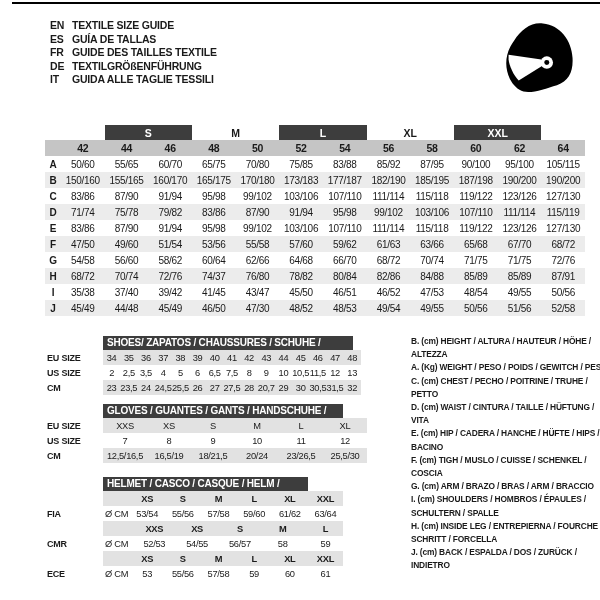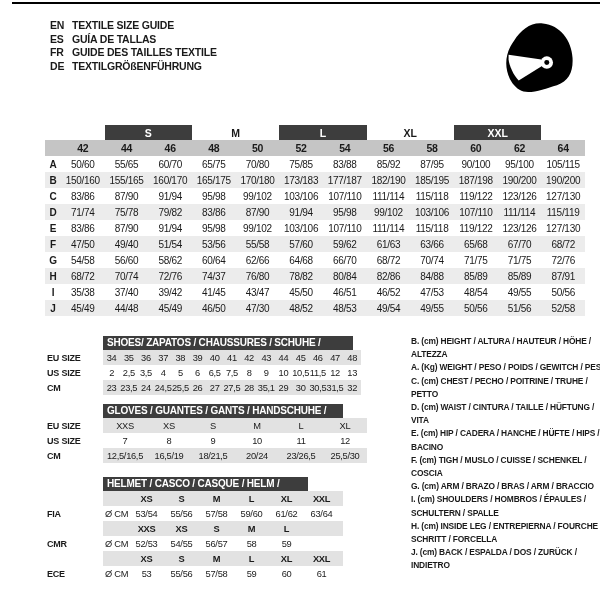--- a/index.html
+++ b/index.html
@@ -28,21 +28,21 @@
   tr.data-row.alt td{background:var(--alt,#ececec);}
   td.rlabel{font-weight:bold;}
 
   
   .sub{position:absolute;left:33px;font-size:9.3px;letter-spacing:-0.3px;}
   .sub-row{display:flex;align-items:center;height:15px;}
   .sub-row.bar-row{height:14px;}
   .sub-label{width:58px;flex:none;font-weight:bold;font-size:9px;letter-spacing:-0.2px;padding-left:2px;box-sizing:border-box;}
   .bar{background:var(--dark,#3d3d3d);color:#fff;font-weight:bold;font-size:10px;
        height:14px;line-height:14px;padding-left:4px;box-sizing:border-box;letter-spacing:-0.2px;}
-  .cells{display:flex;height:15px;align-items:center;}
+  .cells{display:flex;height:15px;align-items:center;justify-content:space-between;}
   .cells.gray{background:var(--subgray,#e2e2e2);}
   .cell{text-align:center;flex:none;white-space:nowrap;}
   .cell.left{text-align:left;padding-left:2px;box-sizing:border-box;}
   .sizecell{font-weight:bold;}
 
   
   .legend{position:absolute;left:399px;top:335px;width:200px;font-weight:bold;
           font-size:8.4px;line-height:13.2px;letter-spacing:-0.15px;}
 </style>
 </head>
@@ -60,20 +60,24 @@
         <span class="lang-code">ES</span>
         <span class="lang-title">GUÍA DE TALLAS</span>
       </div>
       <div class="lang-row">
         <span class="lang-code">FR</span>
         <span class="lang-title">GUIDE DES TAILLES TEXTILE</span>
       </div>
       <div class="lang-row">
         <span class="lang-code">DE</span>
         <span class="lang-title">TEXTILGRÖßENFÜHRUNG</span>
+      </div>
+      <div class="lang-row">
+        <span class="lang-code">IT</span>
+        <span class="lang-title">GUIDA ALLE TAGLIE TESSILI</span>
       </div>
     </div>
 
   <svg class="helmet-icon" viewBox="0 0 100 104">
     <path d="M55 4 C77 6 92 26 93 48 C94 66 88 78 73 83 C56 88 36 96 25 89 C14 82 8 68 8 55 C8 44 12 34 18 26 C27 12 40 2 55 4 Z" fill="#000"></path>
     <path d="M11 44 L53 50 L58 56 L24 77 C17 70 12 58 11 50 Z" fill="#fff"></path>
     <circle cx="60" cy="54" r="8" fill="#fff"></circle>
     <circle cx="60" cy="54" r="3.2" fill="#000"></circle>
   </svg>
 
@@ -192,21 +196,21 @@
           <td>107/110</td>
           <td>111/114</td>
           <td>115/118</td>
           <td>119/122</td>
           <td>123/126</td>
           <td>127/130</td>
         </tr>
         <tr class="data-row alt">
           <td class="rlabel">F</td>
           <td>47/50</td>
-          <td>49/40</td>
+          <td>49/60</td>
           <td>51/54</td>
           <td>53/56</td>
           <td>55/58</td>
           <td>57/60</td>
           <td>59/62</td>
           <td>61/63</td>
           <td>63/66</td>
           <td>65/68</td>
           <td>67/70</td>
           <td>68/72</td>
@@ -324,21 +328,21 @@
         <div class="cells gray" style="width:258px">
           <div class="cell" style="width:17.2px">23</div>
           <div class="cell" style="width:17.2px">23,5</div>
           <div class="cell" style="width:17.2px">24</div>
           <div class="cell" style="width:17.2px">24,5</div>
           <div class="cell" style="width:17.2px">25,5</div>
           <div class="cell" style="width:17.2px">26</div>
           <div class="cell" style="width:17.2px">27</div>
           <div class="cell" style="width:17.2px">27,5</div>
           <div class="cell" style="width:17.2px">28</div>
-          <div class="cell" style="width:17.2px">35,1</div>
+          <div class="cell" style="width:17.2px">20,7</div>
           <div class="cell" style="width:17.2px">29</div>
           <div class="cell" style="width:17.2px">30</div>
           <div class="cell" style="width:17.2px">30,5</div>
           <div class="cell" style="width:17.2px">31,5</div>
           <div class="cell" style="width:17.2px">32</div>
         </div>
       </div>
     </div>
   <div class="sub" id="gloves" style="top:404px">
       <div class="sub-row bar-row">

